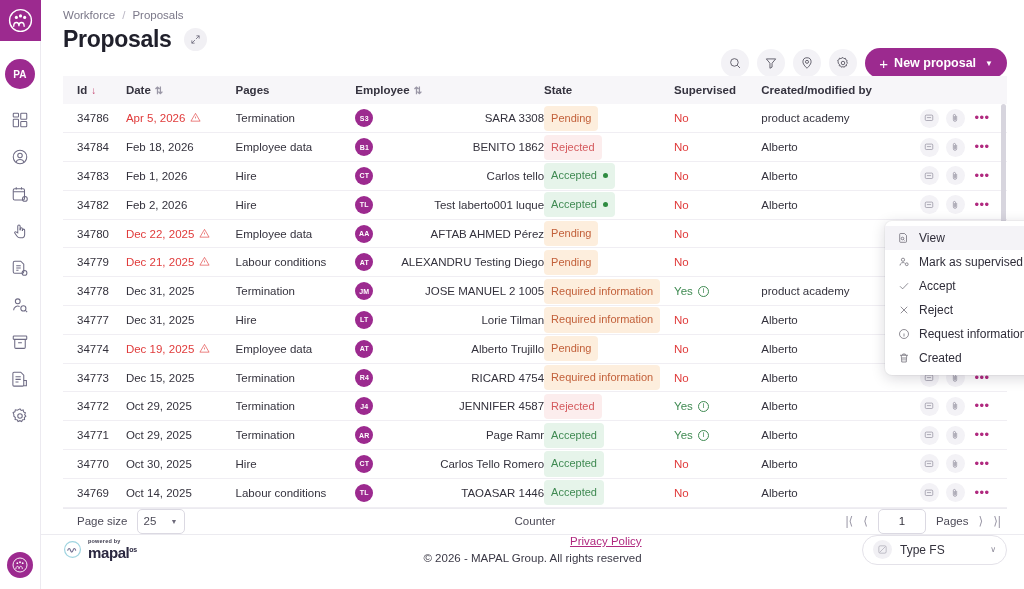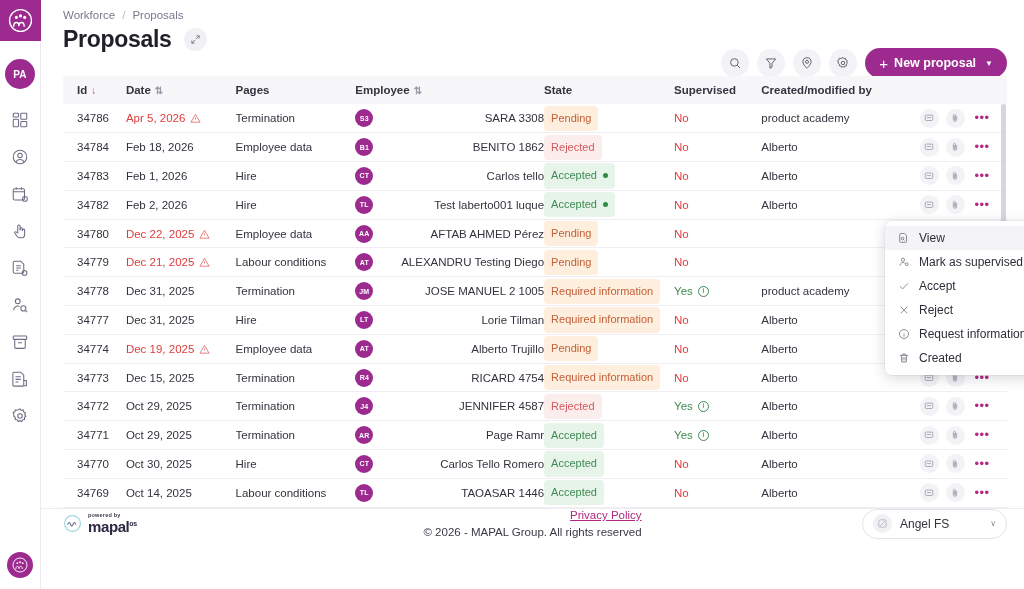--- a/index.html
+++ b/index.html
@@ -92,21 +92,21 @@
   tbody tr:first-child td { border-top: none; }
   .c-id    { width: 62px; padding-left: 14px !important; }
   .c-date  { width: 108px; }
   .c-type  { width: 118px; }
   .c-emp   { width: 186px; }
   .c-state { width: 128px; }
   .c-sup   { width: 86px; }
   .c-by    { width: 146px; }
   .c-act   { width: 96px; }
 
-  .date-overdue { color: #e03b3b; display:flex; align-items:flex-end; gap:5px;}
+  .date-overdue { color: #e03b3b; display:flex; align-items:flex-start; gap:5px;}
   .warn-ico { width: 11px; height: 11px; }
   .warn-ico svg { width: 11px; height: 11px; stroke: #e03b3b; fill: none; stroke-width: 1.4; display:block;}
 
   .emp-cell { display: flex; align-items: center; gap: 8px; justify-content: space-between; }
   .avatar {
     width: 18px; height: 18px; border-radius: 50%; background: #9c2a8f; color: #fff;
     font-size: 7px; font-weight: 700; display: flex; align-items: center; justify-content: center;
     flex: 0 0 18px; letter-spacing: .2px;
   }
 
@@ -851,20 +851,38 @@
             <svg viewBox="0 0 24 24">
               <path d="M4 6.5h16M9.5 6.5V4h5v2.5"></path>
               <path d="M6.5 6.5l1 13.5h9l1-13.5"></path>
               <path d="M10 10v7M14 10v7"></path>
             </svg>
             <span>Created</span>
           </div>
         </div>
     </div>
 
+    <div class="pagination">
+      <div class="pg-left">
+        <span>Page size</span>
+        <div class="pg-select">
+          <span>25</span>
+          <span class="caret">▼</span>
+        </div>
+      </div>
+      <div class="pg-counter">Counter</div>
+      <div class="pg-right">
+        <span class="pg-arrow">|⟨</span>
+        <span class="pg-arrow">⟨</span>
+        <input class="pg-input" value="1" style="">
+        <span>Pages</span>
+        <span class="pg-arrow">⟩</span>
+        <span class="pg-arrow">⟩|</span>
+      </div>
+    </div>
 
     <div class="footer">
       <div class="mapal-logo">
         <svg class="mapal-mark" viewBox="0 0 24 24">
           <circle cx="12" cy="12" r="10" fill="none" stroke="#9fd4e0" stroke-width="1.5"></circle>
           <path d="M6 13c1.2-3 2.4-3 3.4 0 1 3 2.2 3 3.3 0 1-3 2.2-3 3.3 0" fill="none" stroke="#6f6a8c" stroke-width="1.4" stroke-linecap="round"></path>
         </svg>
         <div class="mapal-text">
           <span class="mapal-pb">powered by</span>
           <span class="mapal-name"><span>mapal</span><sup>os</sup></span>
@@ -874,19 +892,19 @@
         <div class="privacy">Privacy Policy</div>
         <div class="copyright">© 2026 - MAPAL Group. All rights reserved</div>
       </div>
       <div class="tenant">
         <span class="tenant-ico">
           <svg viewBox="0 0 24 24">
               <rect x="4" y="4" width="16" height="16" rx="3"></rect>
               <path d="M6 18L18 6"></path>
             </svg>
         </span>
-        <span class="tenant-name">Angel FS</span>
+        <span class="tenant-name">Type FS</span>
         <span class="caret">∨</span>
       </div>
     </div>
 
   </div>
 </div>
 
 </body></html>

